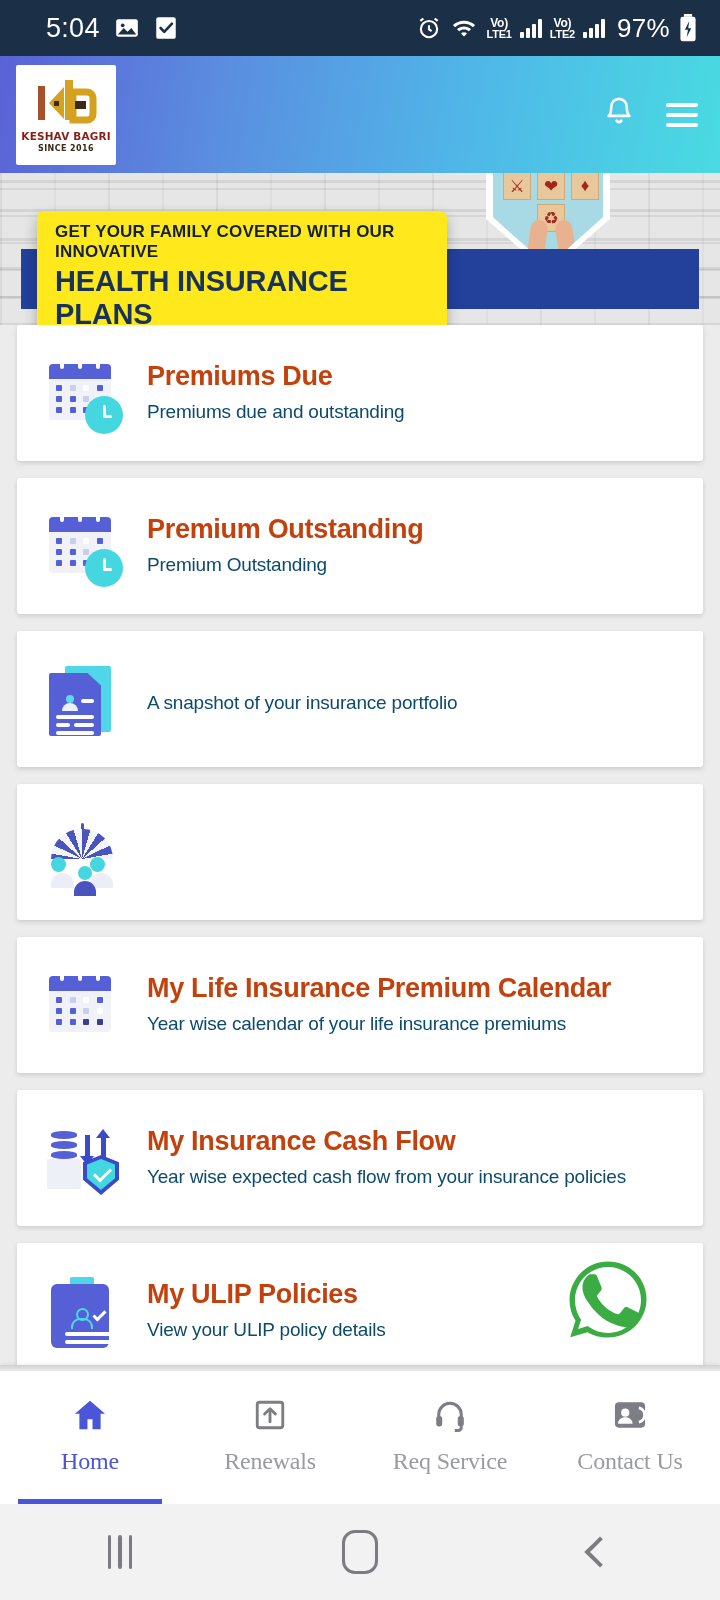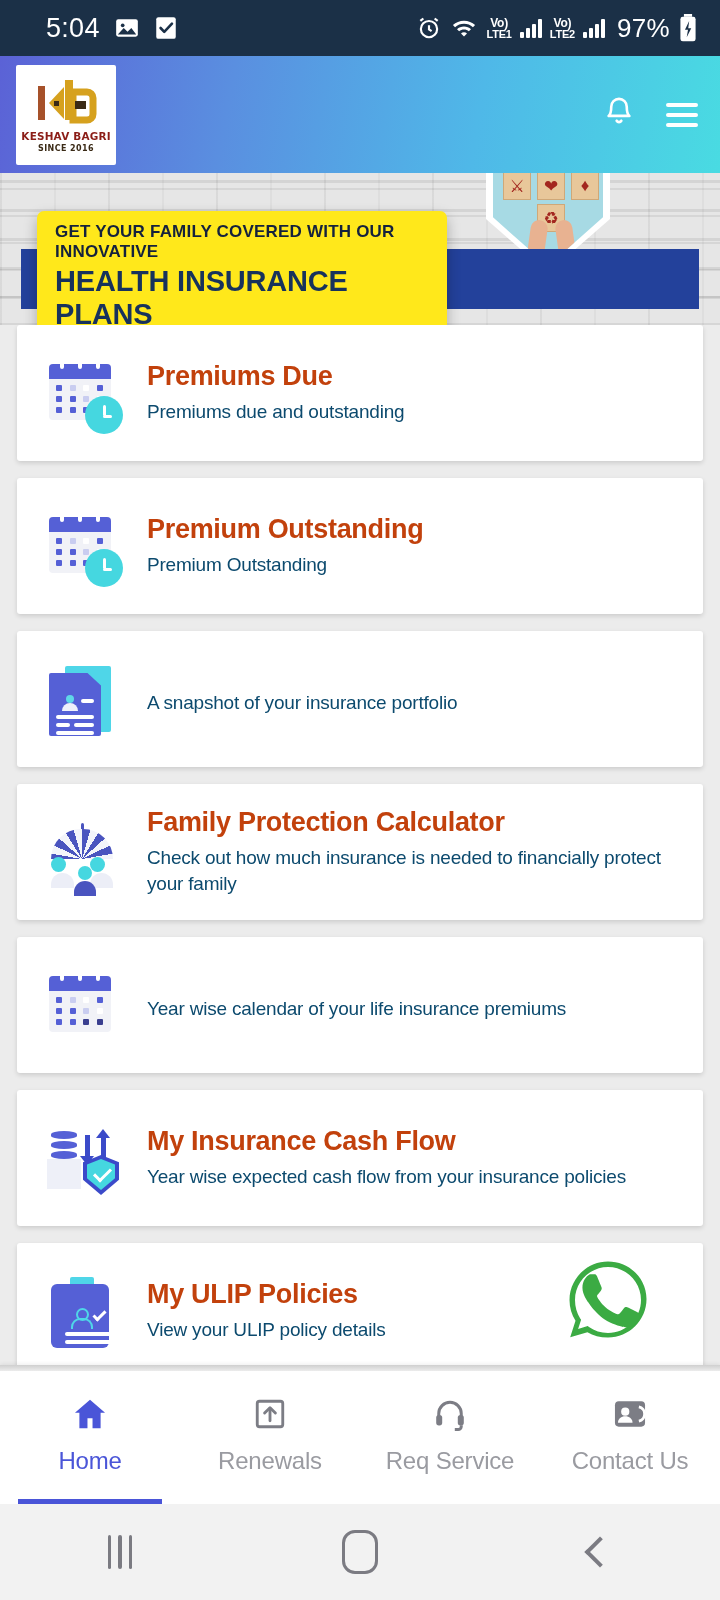--- a/index.html
+++ b/index.html
@@ -180,21 +180,21 @@
   .clip-line{ position:absolute; left:14px; background:#fff; height:4px; border-radius:2px; width:46px; }
 
   
   .fab{
     position:absolute; right:62px; bottom:250px; width:100px; height:100px; z-index:5;
   }
 
   
   .bottomnav{
     position:absolute; left:0; right:0; bottom:96px; height:139px; background:#fff;
-    display:flex; align-items:flex-end; box-shadow:0 -1px 4px rgba(0,0,0,.07);
+    display:flex; align-items:flex-end; box-shadow:0 -1px 4px rgba(0,0,0,.07);font-family:Liberation Serif, serif;
   }
   .navitem{ flex:1; display:flex; flex-direction:column; align-items:center; gap:13px; position:relative; height:100%;
             justify-content:center; }
   .navitem .nlabel{ font-size:24px; color:#9a9ba1; letter-spacing:-.2px; }
   .navitem.active .nlabel{ color:#4a55d8; }
   .navitem.active:after{ content:""; position:absolute; left:10%; right:10%; bottom:0; height:5px; background:#4a55d8; }
   .navicon{ width:40px; height:40px; display:flex; align-items:center; justify-content:center; }
 
   
   .androidnav{
@@ -418,24 +418,20 @@
           <span class="p" style="right:0;top:0">
               <span class="head" style="display:block"></span>
               <span class="body" style="display:block"></span>
             </span>
           <span class="p" style="left:23px;top:9px">
               <span class="head mid" style="display:block;width:14px;height:14px;margin-left:4px"></span>
               <span class="body mid" style="display:block;width:22px"></span>
             </span>
         </div>
       </div>
-      <div class="txt">
-        <div class="title">Family Protection Calculator</div>
-        <div class="desc">Check out how much insurance is needed to financially protect your family</div>
-      </div>
     </div>
 
     <div class="card">
       <div class="icon-wrap">
         <div class="cal cal-dark">
           <div class="cal-top"></div>
           <span class="cal-ring" style="left:11px"></span>
             <span class="cal-ring" style="left:29px"></span>
             <span class="cal-ring" style="left:47px"></span>
           <div class="cal-dots">
@@ -448,20 +444,21 @@
               <i class="pale"></i>
               <i class="white"></i>
             <i></i>
               <i></i>
               <i class="dk"></i>
               <i class="dk"></i>
           </div>
         </div>
       </div>
       <div class="txt">
+        <div class="title">My Life Insurance Premium Calendar</div>
         <div class="desc">Year wise calendar of your life insurance premiums</div>
       </div>
     </div>
 
     <div class="card">
       <div class="icon-wrap">
         <span class="cf-white" style="left:4px;top:40px;width:34px;height:30px"></span>
         <span class="coin" style="left:8px;top:12px;width:26px;height:8px"></span>
         <span class="coin" style="left:8px;top:22px;width:26px;height:8px"></span>
         <span class="coin" style="left:8px;top:32px;width:26px;height:8px"></span>

